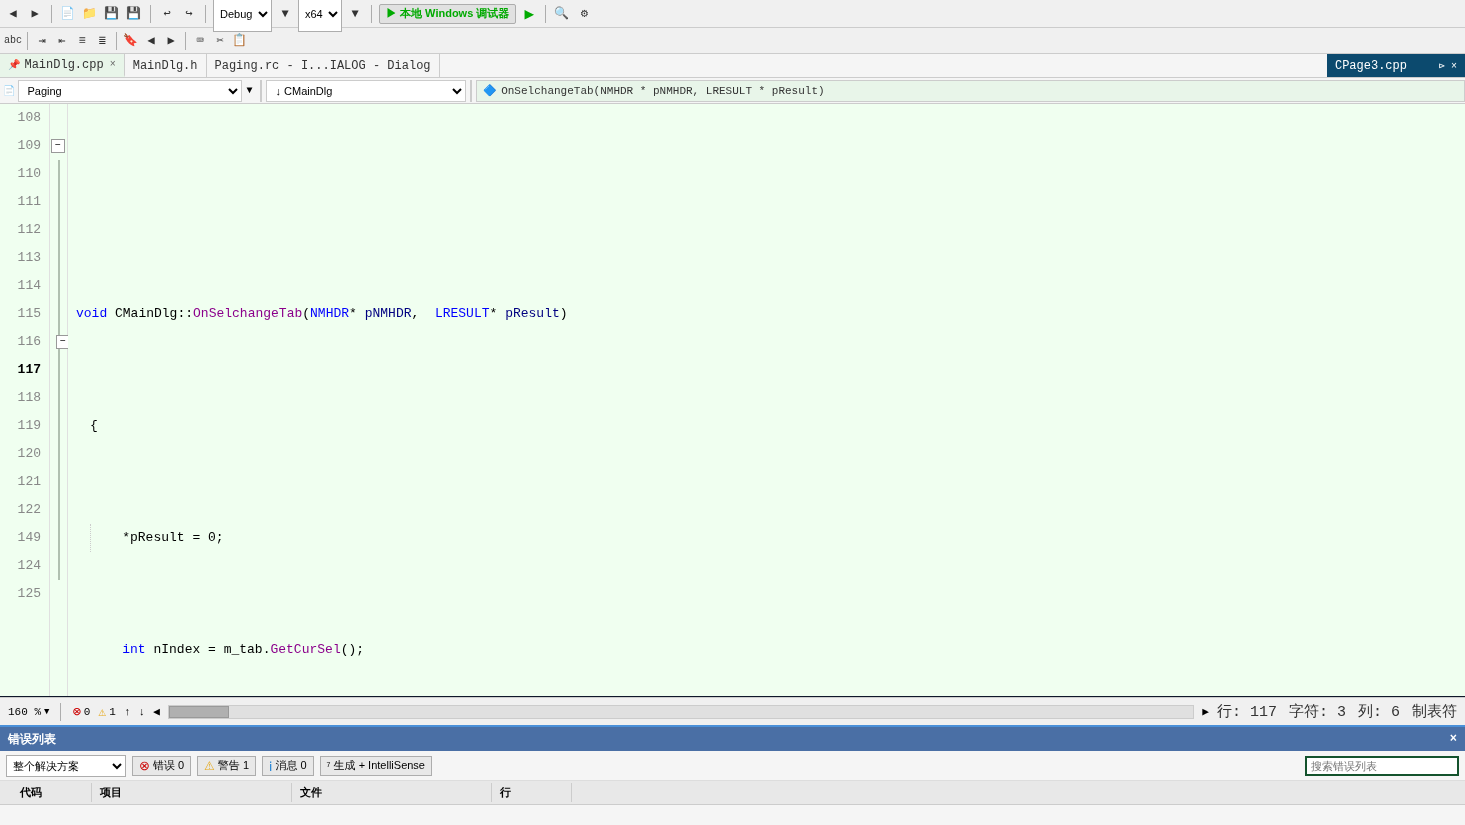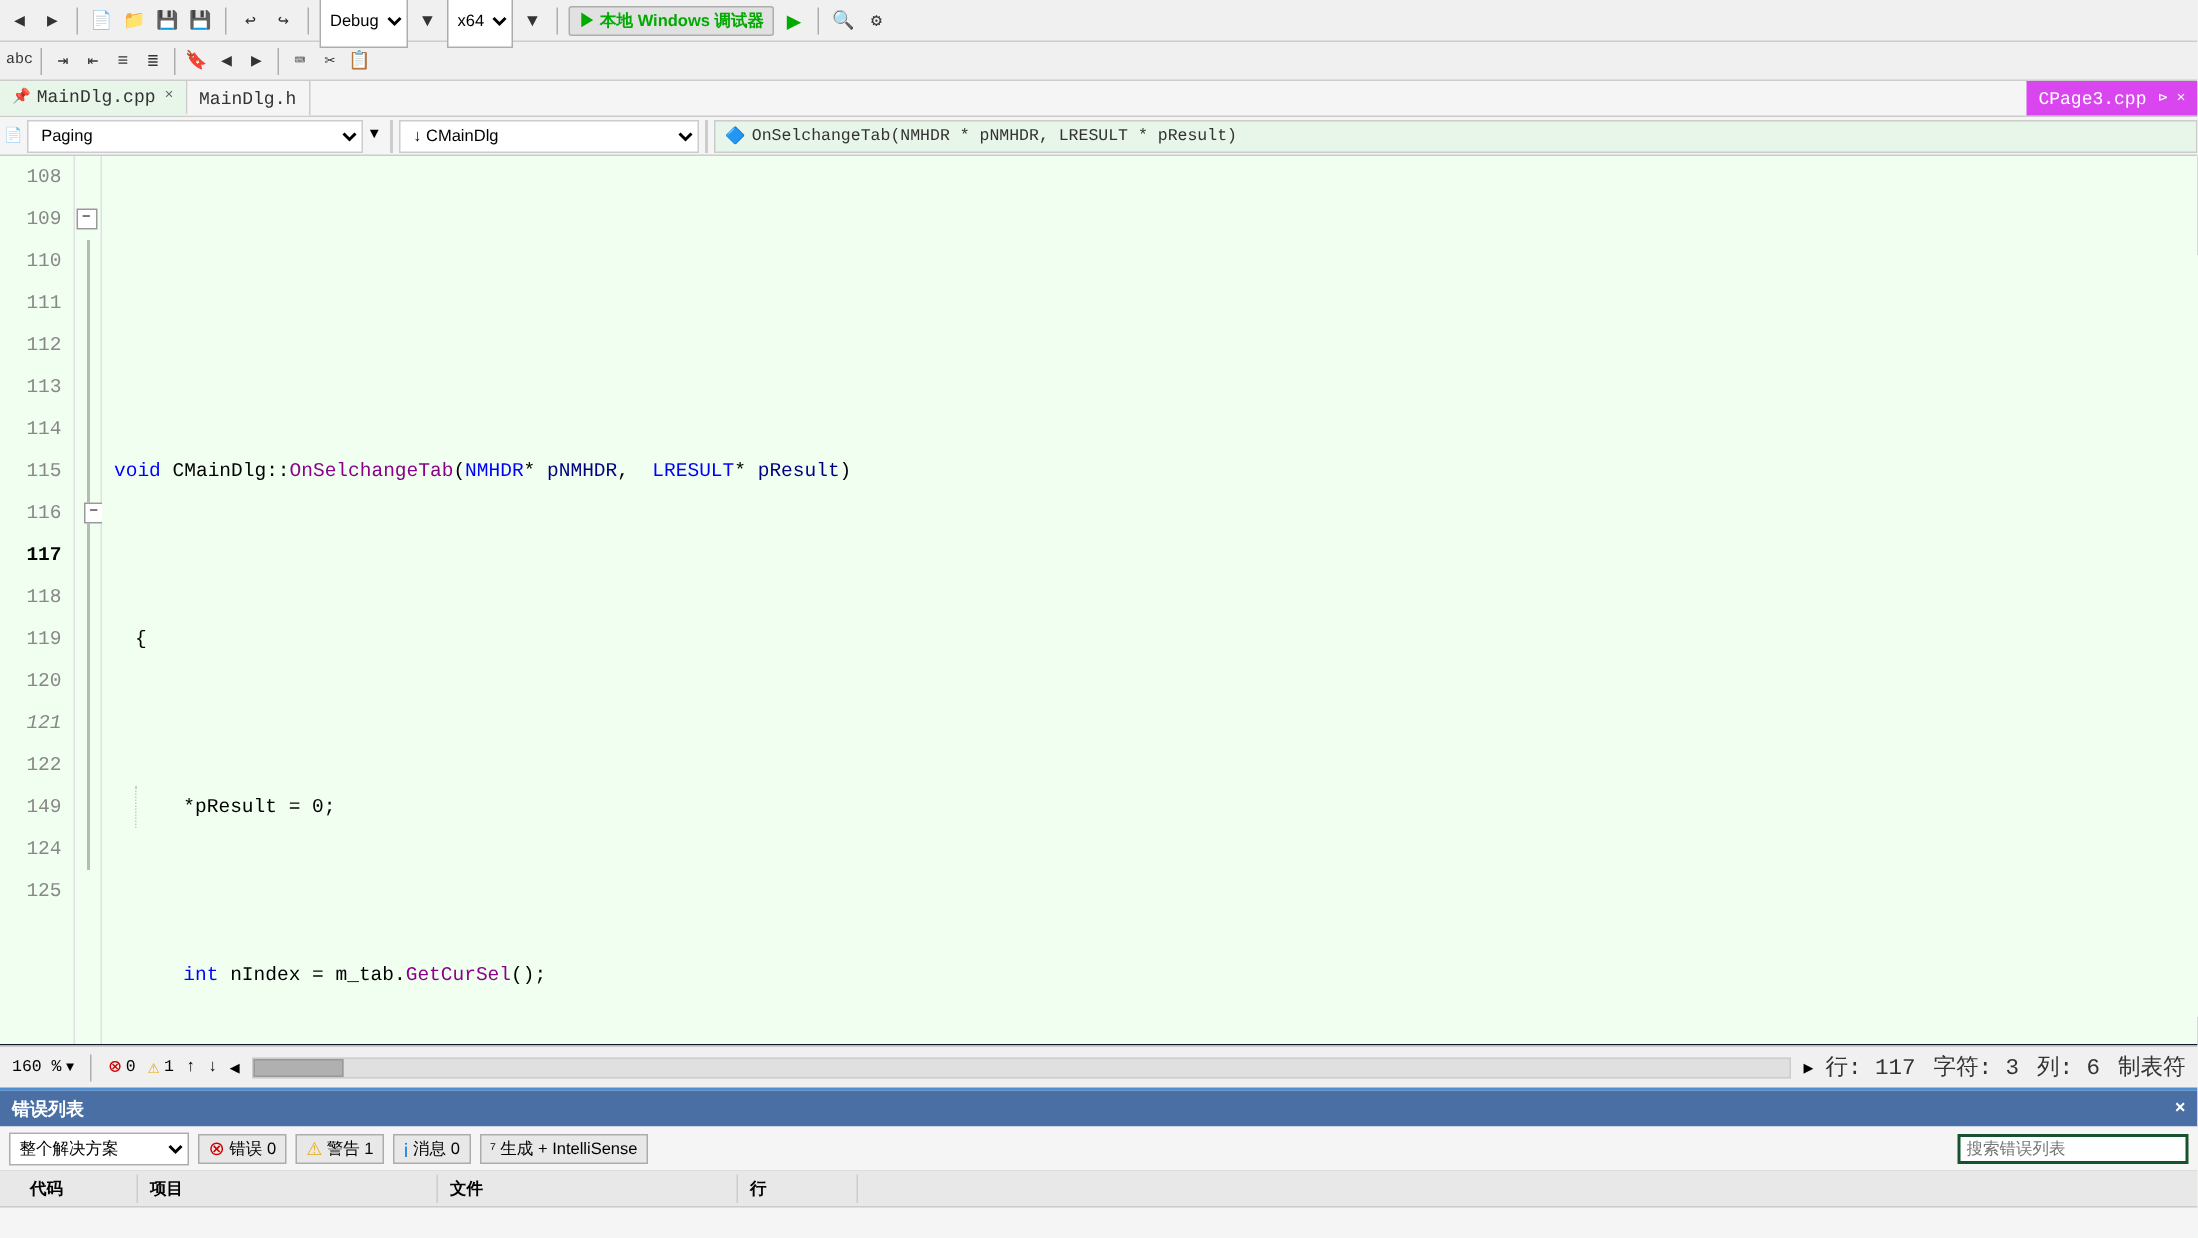--- a/index.html
+++ b/index.html
@@ -99,22 +99,23 @@
       color: #666;
       cursor: pointer;
       margin-left: 2px;
     }
     .tab-spacer { flex: 1; }
     .tab-right {
       display: flex;
       align-items: center;
       padding: 0 8px;
       font-size: 12px;
-      background: #d946ef;
+      background: #0c4a6e;
       color: white;
+      gap: 24px;
     }
 
     
     .dropdown-bar {
       display: flex;
       align-items: center;
       background: #f5f5f5;
       border-bottom: 1px solid #ccc;
       height: 26px;
       gap: 0;
@@ -356,20 +357,23 @@
 </div>
 
 <div class="tab-bar">
   <div class="tab active">
     <span style="color:#666; font-size:10px;">📌</span>
     <span>MainDlg.cpp</span>
     <span class="close-x">×</span>
   </div>
   <div class="tab">
     <span>MainDlg.h</span>
+  </div>
+  <div class="tab">
+    <span>Paging.rc - I...IALOG - Dialog</span>
   </div>
   <div class="tab-spacer"></div>
   <div class="tab-right">
     <span>CPage3.cpp</span>
     <span style="margin-left:8px; font-size:10px;">⊳ ×</span>
   </div>
 </div>
 
 <div class="dropdown-bar">
   <span style="font-size:10px; padding:0 3px; color:#555;">📄</span>
@@ -396,21 +400,21 @@
     <div style="height:28px;">111</div>
     <div style="height:28px;">112</div>
     <div style="height:28px;">113</div>
     <div style="height:28px;">114</div>
     <div style="height:28px;">115</div>
     <div style="height:28px;">116</div>
     <div style="height:28px; font-weight:bold; color:#000;">117</div>
     <div style="height:28px;">118</div>
     <div style="height:28px;">119</div>
     <div style="height:28px;">120</div>
-    <div style="height:28px;font-style:italic;">121</div>
+    <div style="height:28px;">121</div>
     <div style="height:28px;">122</div>
     <div style="height:28px;">149</div>
     <div style="height:28px;">124</div>
     <div style="height:28px;">125</div>
   </div>
 
   <div style="width:18px; background:#f0fff0; border-right:1px solid #e0e0e0;">
     <div style="height:28px;"></div>
     <div style="height:28px; display:flex; align-items:center; justify-content:center;">
       <span class="fold-icon">−</span>

